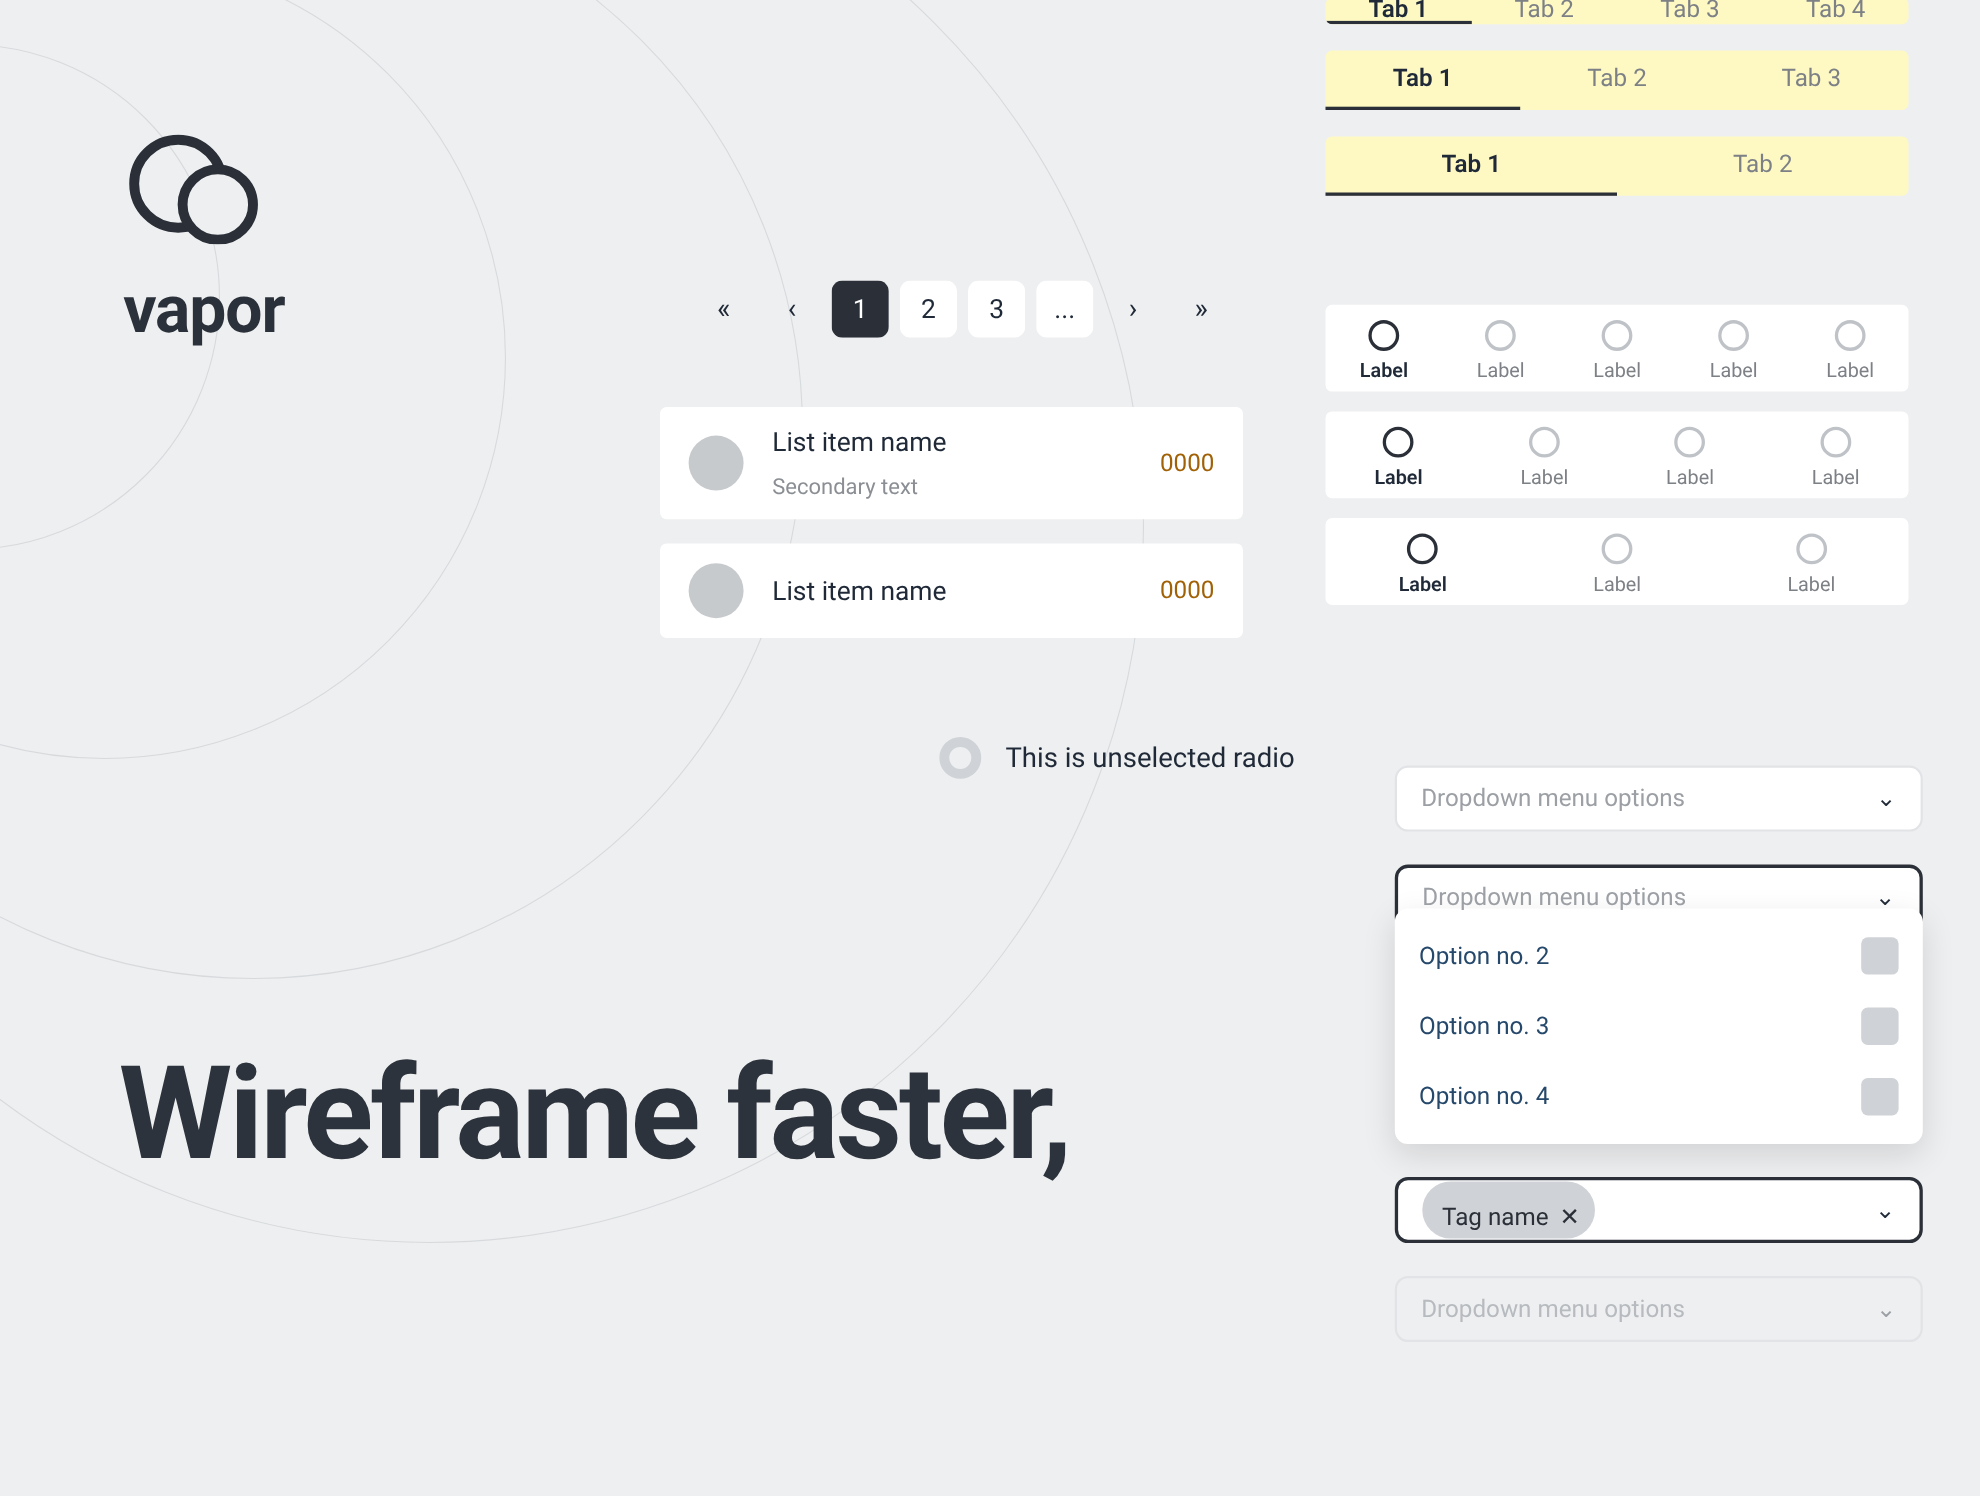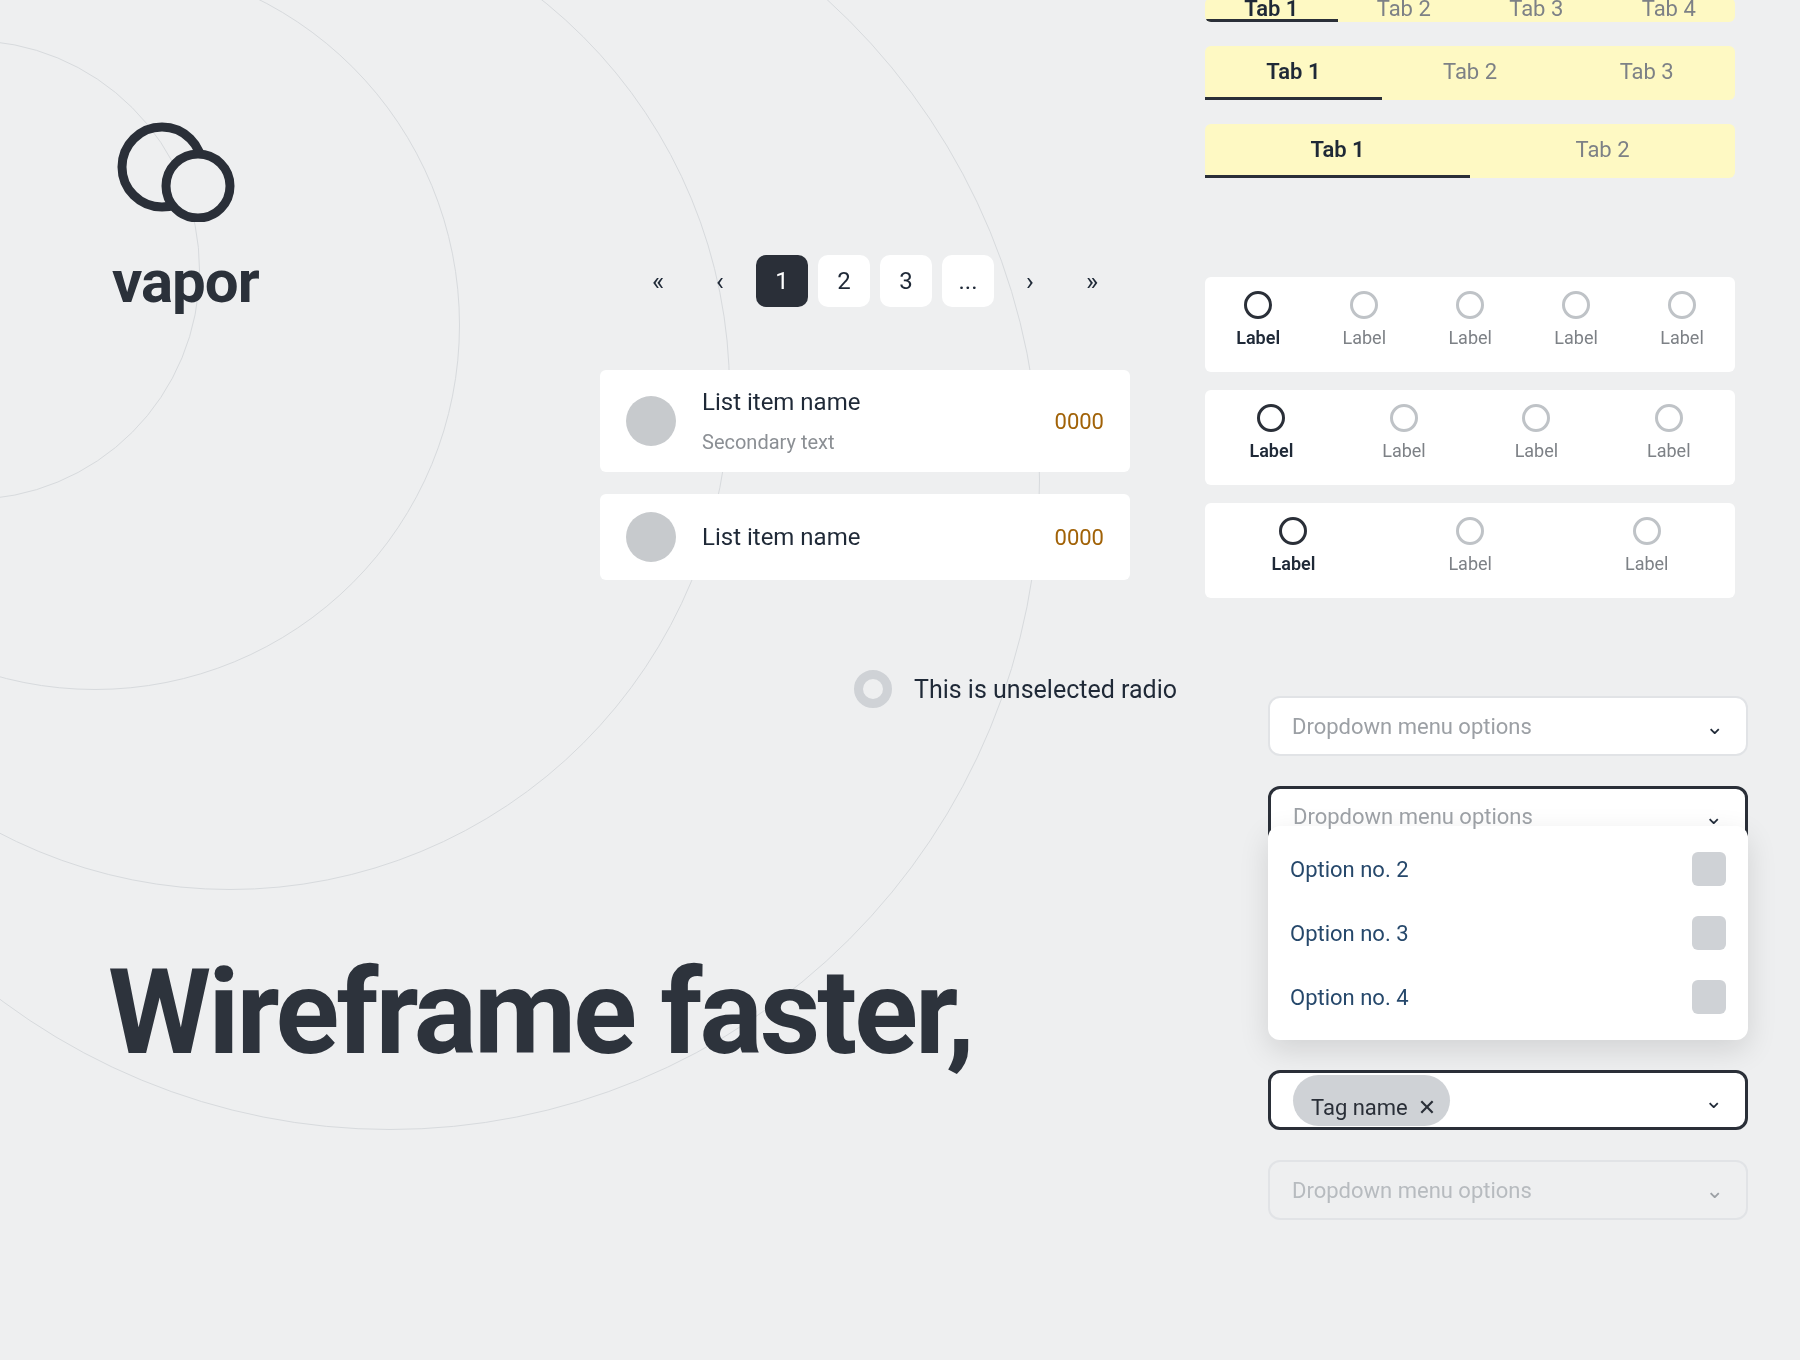--- a/index.html
+++ b/index.html
@@ -177,21 +177,21 @@
     left: 605px;
     top: 277px;
     width: 530px;
     display:flex;
     flex-direction: column;
     gap: 18px;
   }
   .stepbar {
     background:#fff;
     border-radius: 6px;
-    padding: 14px 0 24px 0;
+    padding: 14px 0 8px 0;
     display:flex;
     justify-content: space-around;
   }
   .step {
     display:flex;
     flex-direction:column;
     align-items:center;
     gap: 8px;
     font-size: 18px;
     color:#7d8186;

